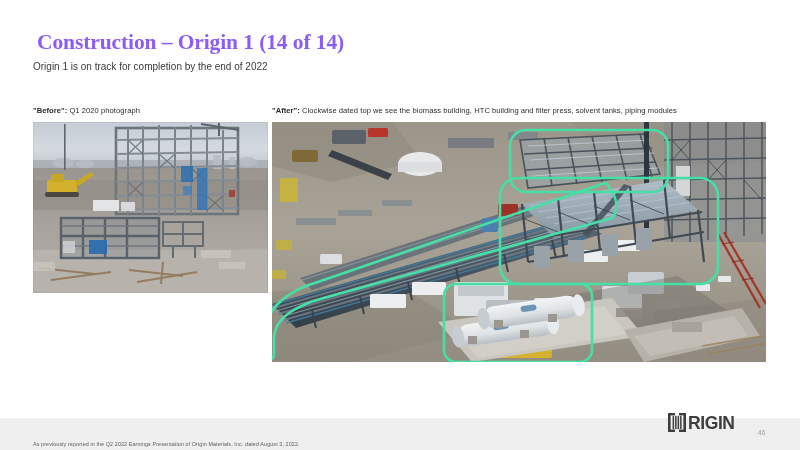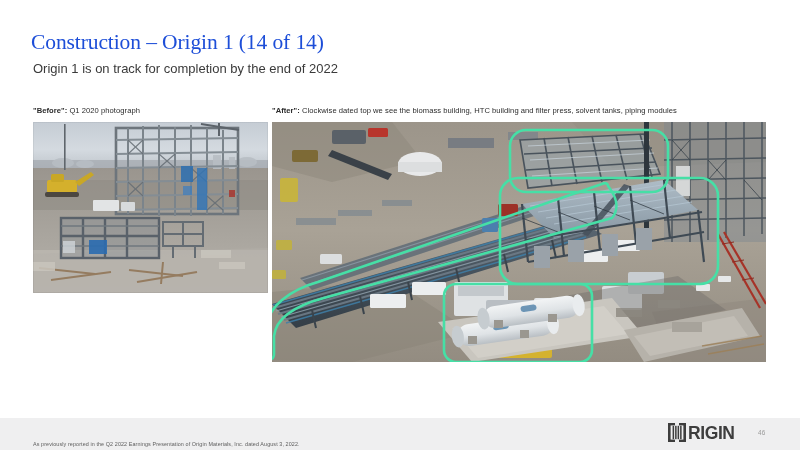--- a/index.html
+++ b/index.html
@@ -20,32 +20,32 @@
   #slide {
     position: absolute;
     left: 0; top: 0;
     width: 800px; height: 450px;
     background: #ffffff;
   }
 
   
   #title {
     position: absolute;
-    left: 31px; top: 30px;
+    left: 37px; top: 30px;
     font-family: "Liberation Serif", serif;
-    font-weight: normal;
+    font-weight: bold;
     font-size: 21.5px;
     letter-spacing: -0.1px;
-    color: #1d4ed8;
+    color: #8b5cf6;
     white-space: nowrap;
   }
   #subtitle {
     position: absolute;
     left: 33px; top: 61px;
-    font-size: 13px;
+    font-size: 10px;
     font-weight: 400;
     color: #3a3a3a;
     white-space: nowrap;
   }
 
   
   .caption {
     position: absolute;
     font-size: 7.6px;
     color: #2b2b2b;
@@ -91,21 +91,21 @@
   #footer-note {
     position: absolute;
     left: 33px; top: 441px;
     font-size: 5.4px;
     color: #5d5d5d;
     white-space: nowrap;
     letter-spacing: 0.1px;
   }
   #logo {
     position: absolute;
-    left: 668px; top: 423px;
+    left: 668px; top: 413px;
     height: 19px;
     display: flex;
     align-items: flex-end;
   }
   #logo svg { display: block; }
   #page-number {
     position: absolute;
     left: 758px; top: 429px;
     font-size: 6.4px;
     color: #9a9a9a;

